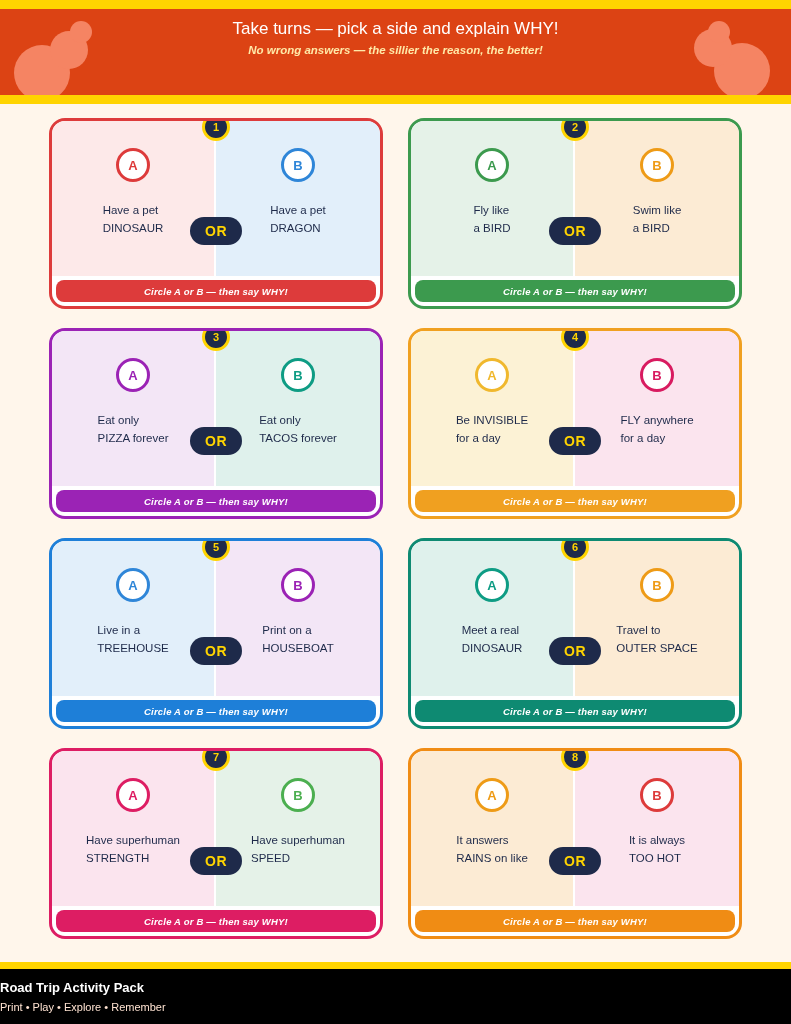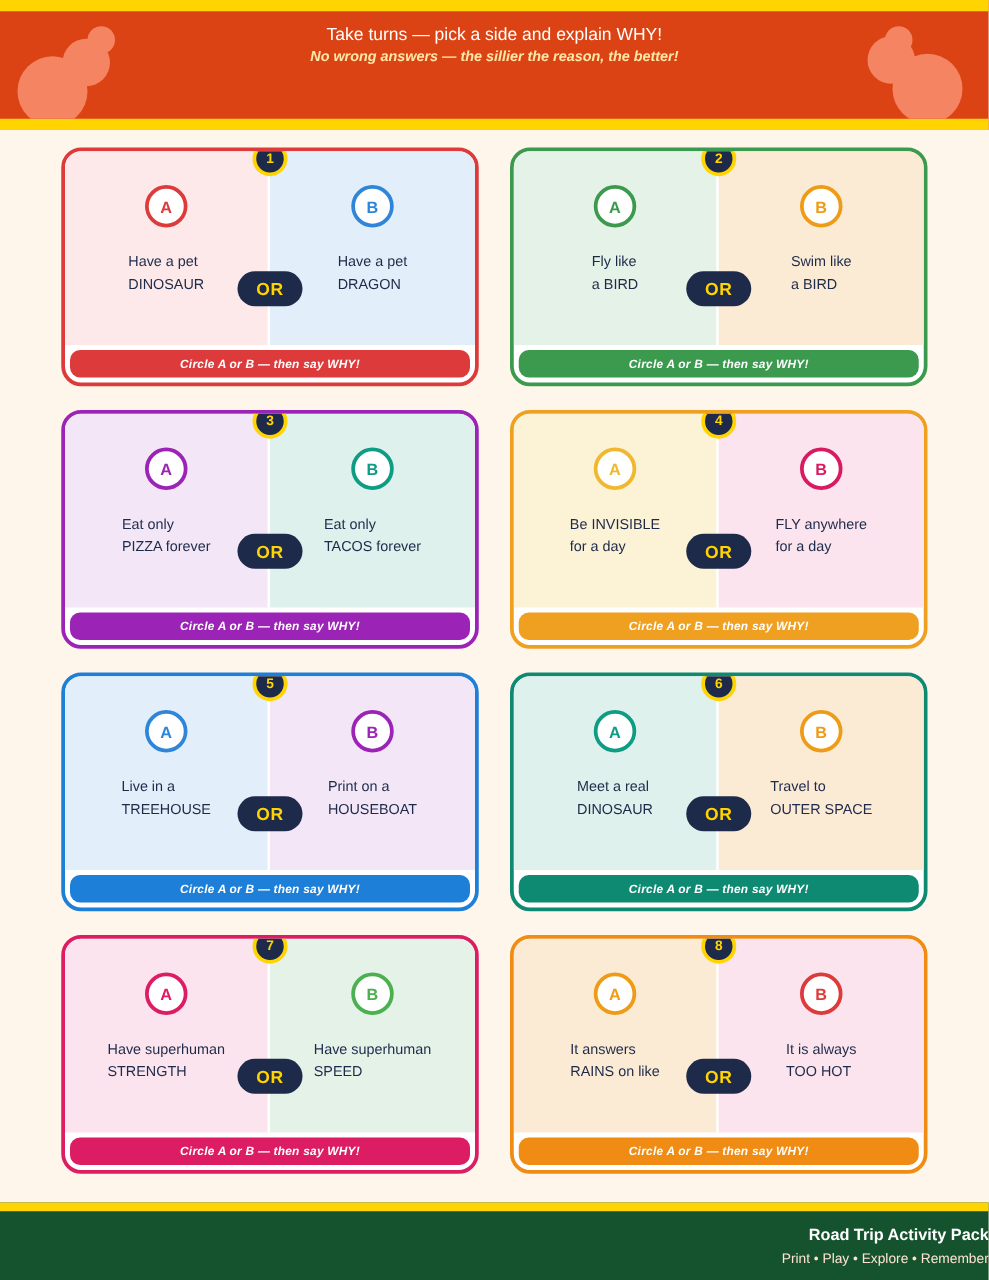--- a/index.html
+++ b/index.html
@@ -45,21 +45,21 @@
   }
   #main-title {
     font-size: 40px;
     font-weight: bold;
     color: #FFD400;
     letter-spacing: 0.5px;
     line-height: 1.05;
     margin: 0;
   }
   #header-subtitle {
-    font-size: 14px;
+    font-size: 17px;
     color: #FFFFFF;
     margin-top: 6px;
     line-height: 1.1;
   }
   #header-tagline {
     font-size: 11.5px;
     color: #FFE9A8;
     font-style: italic;
     font-weight: bold;
     margin-top: 5px;
@@ -179,24 +179,24 @@
     letter-spacing: 0.2px;
   }
 
   
   #page-footer {
     position: absolute;
     left: 0;
     bottom: 0;
     width: 791px;
     height: 62px;
-    background: #14532d;
+    background: #000000;
     border-top: 7px solid #FFD400;
     box-sizing: border-box;
-    text-align: right;
+    text-align: left;
     color: #FFFFFF;
   }
   #footer-title {
     font-size: 13px;
     font-weight: bold;
     padding-top: 11px;
     line-height: 1.2;
   }
   #footer-sub {
     font-size: 11px;

